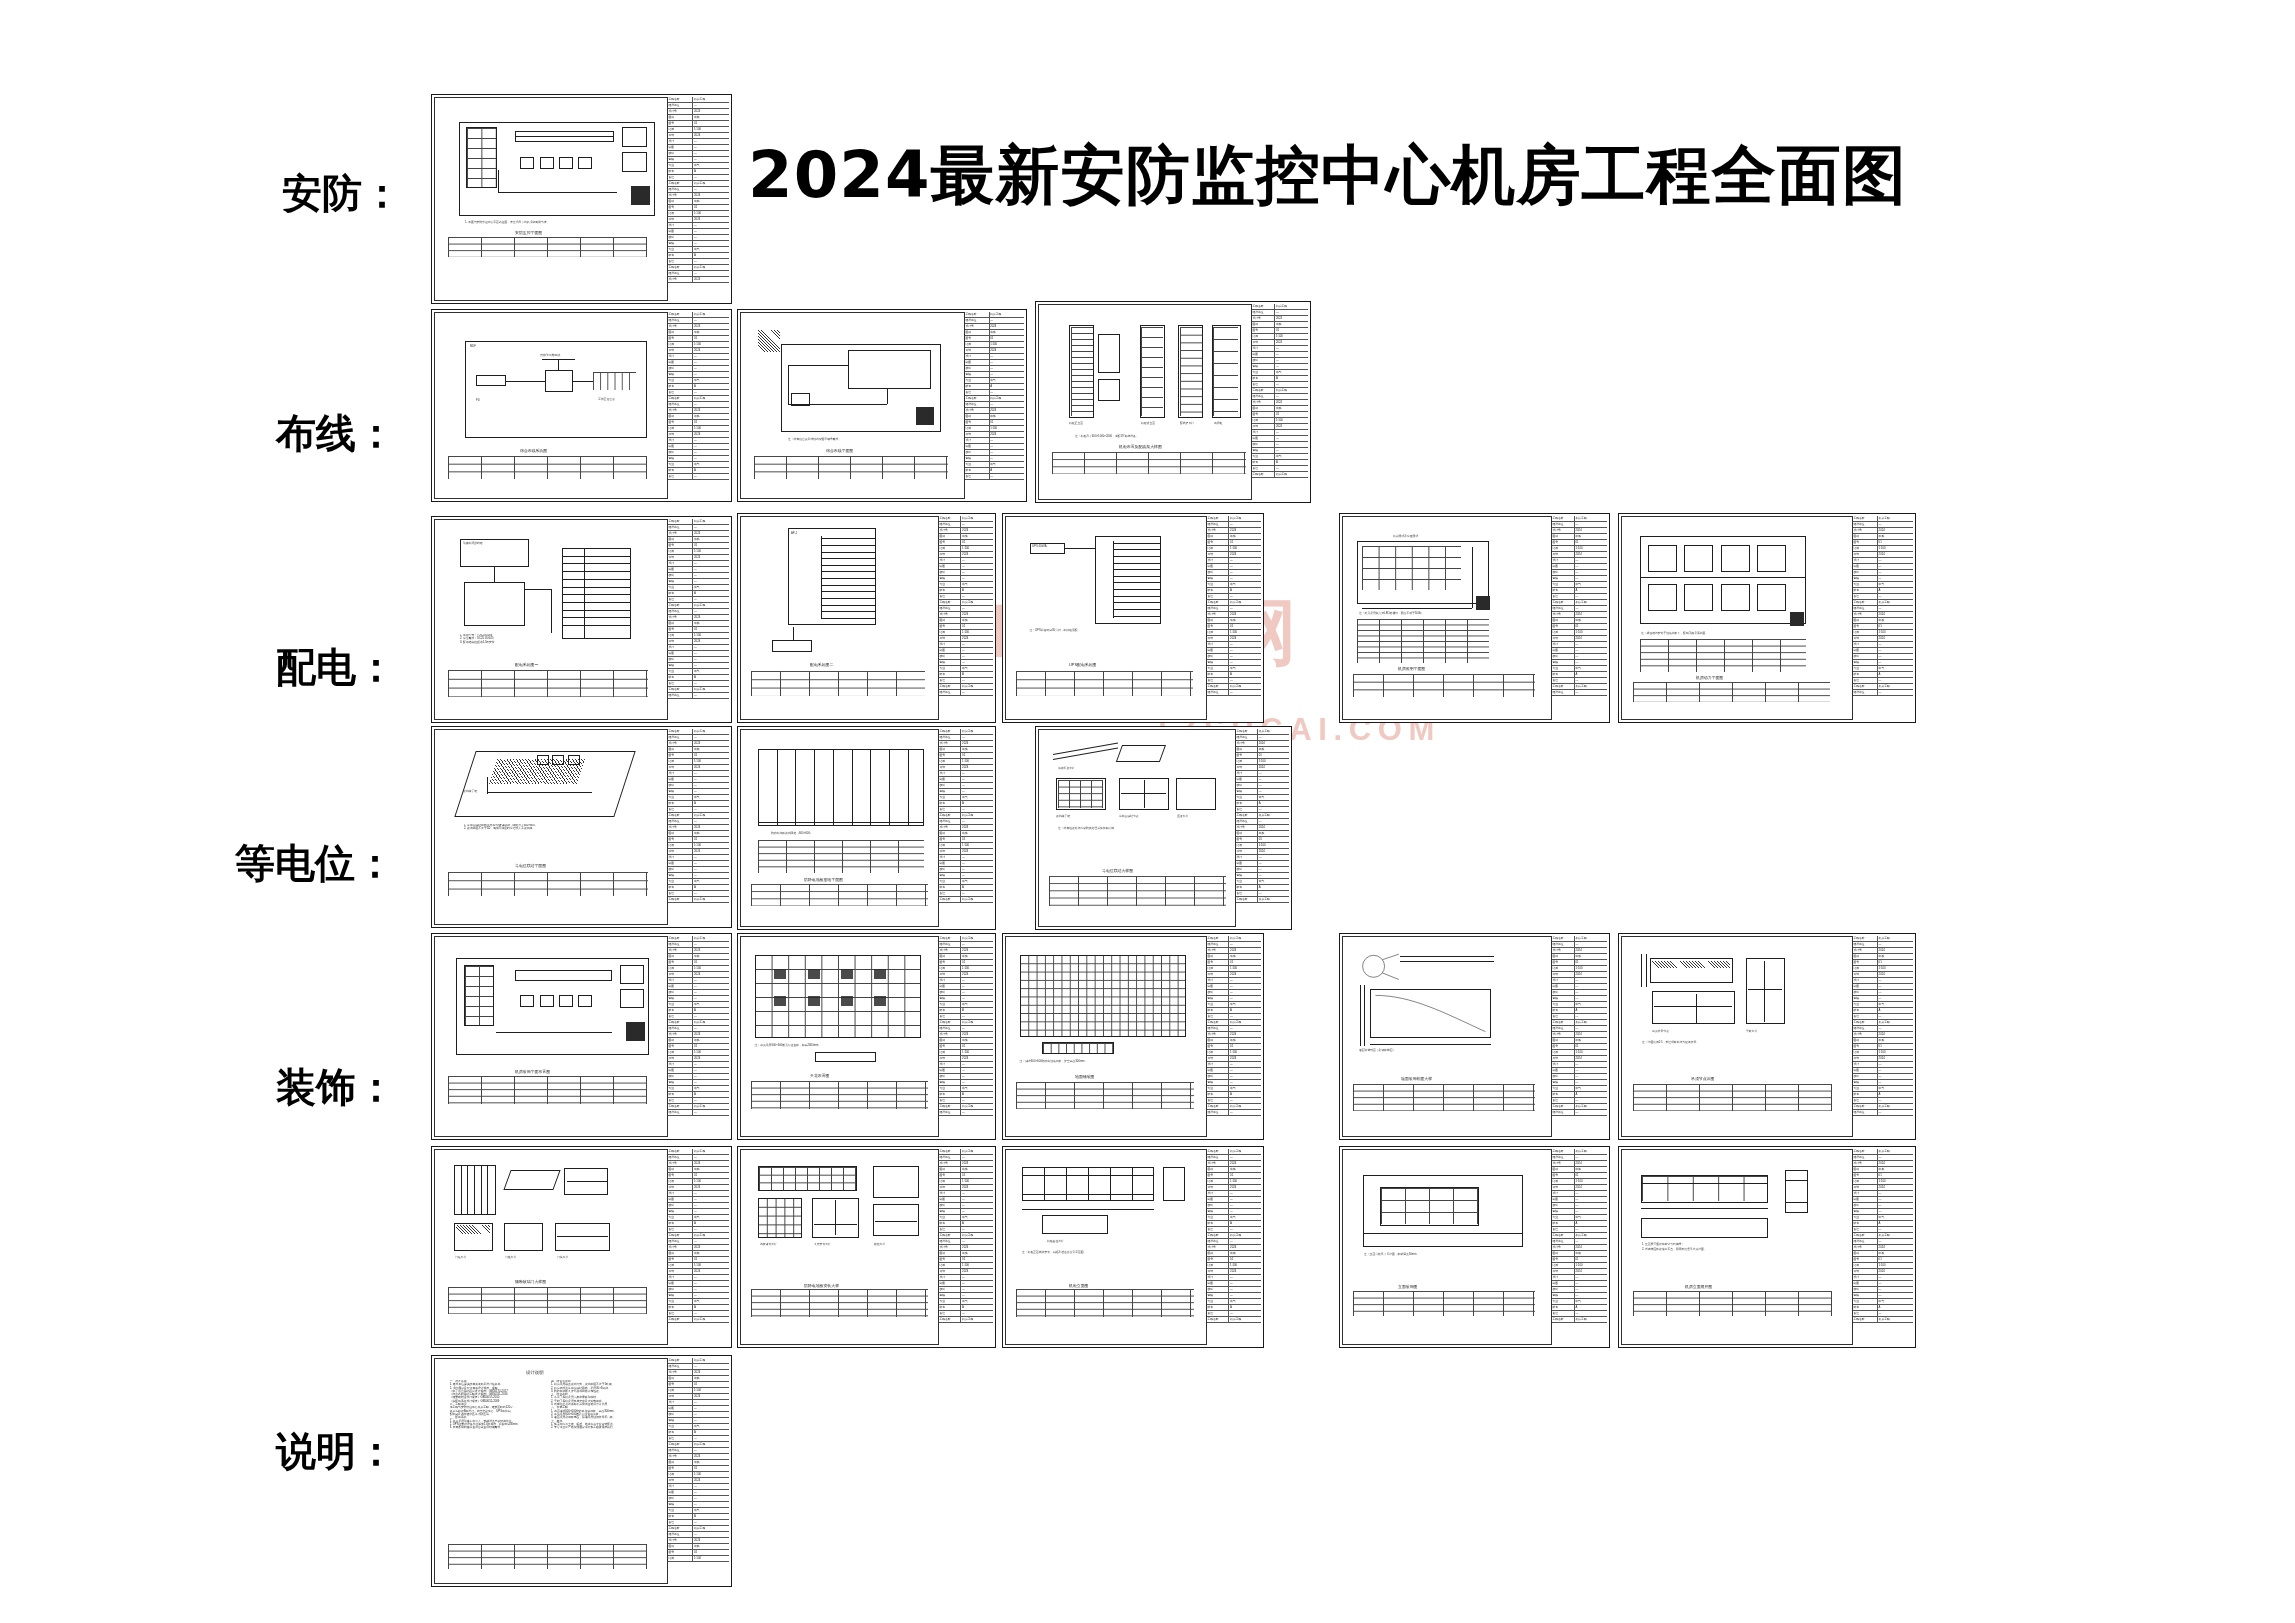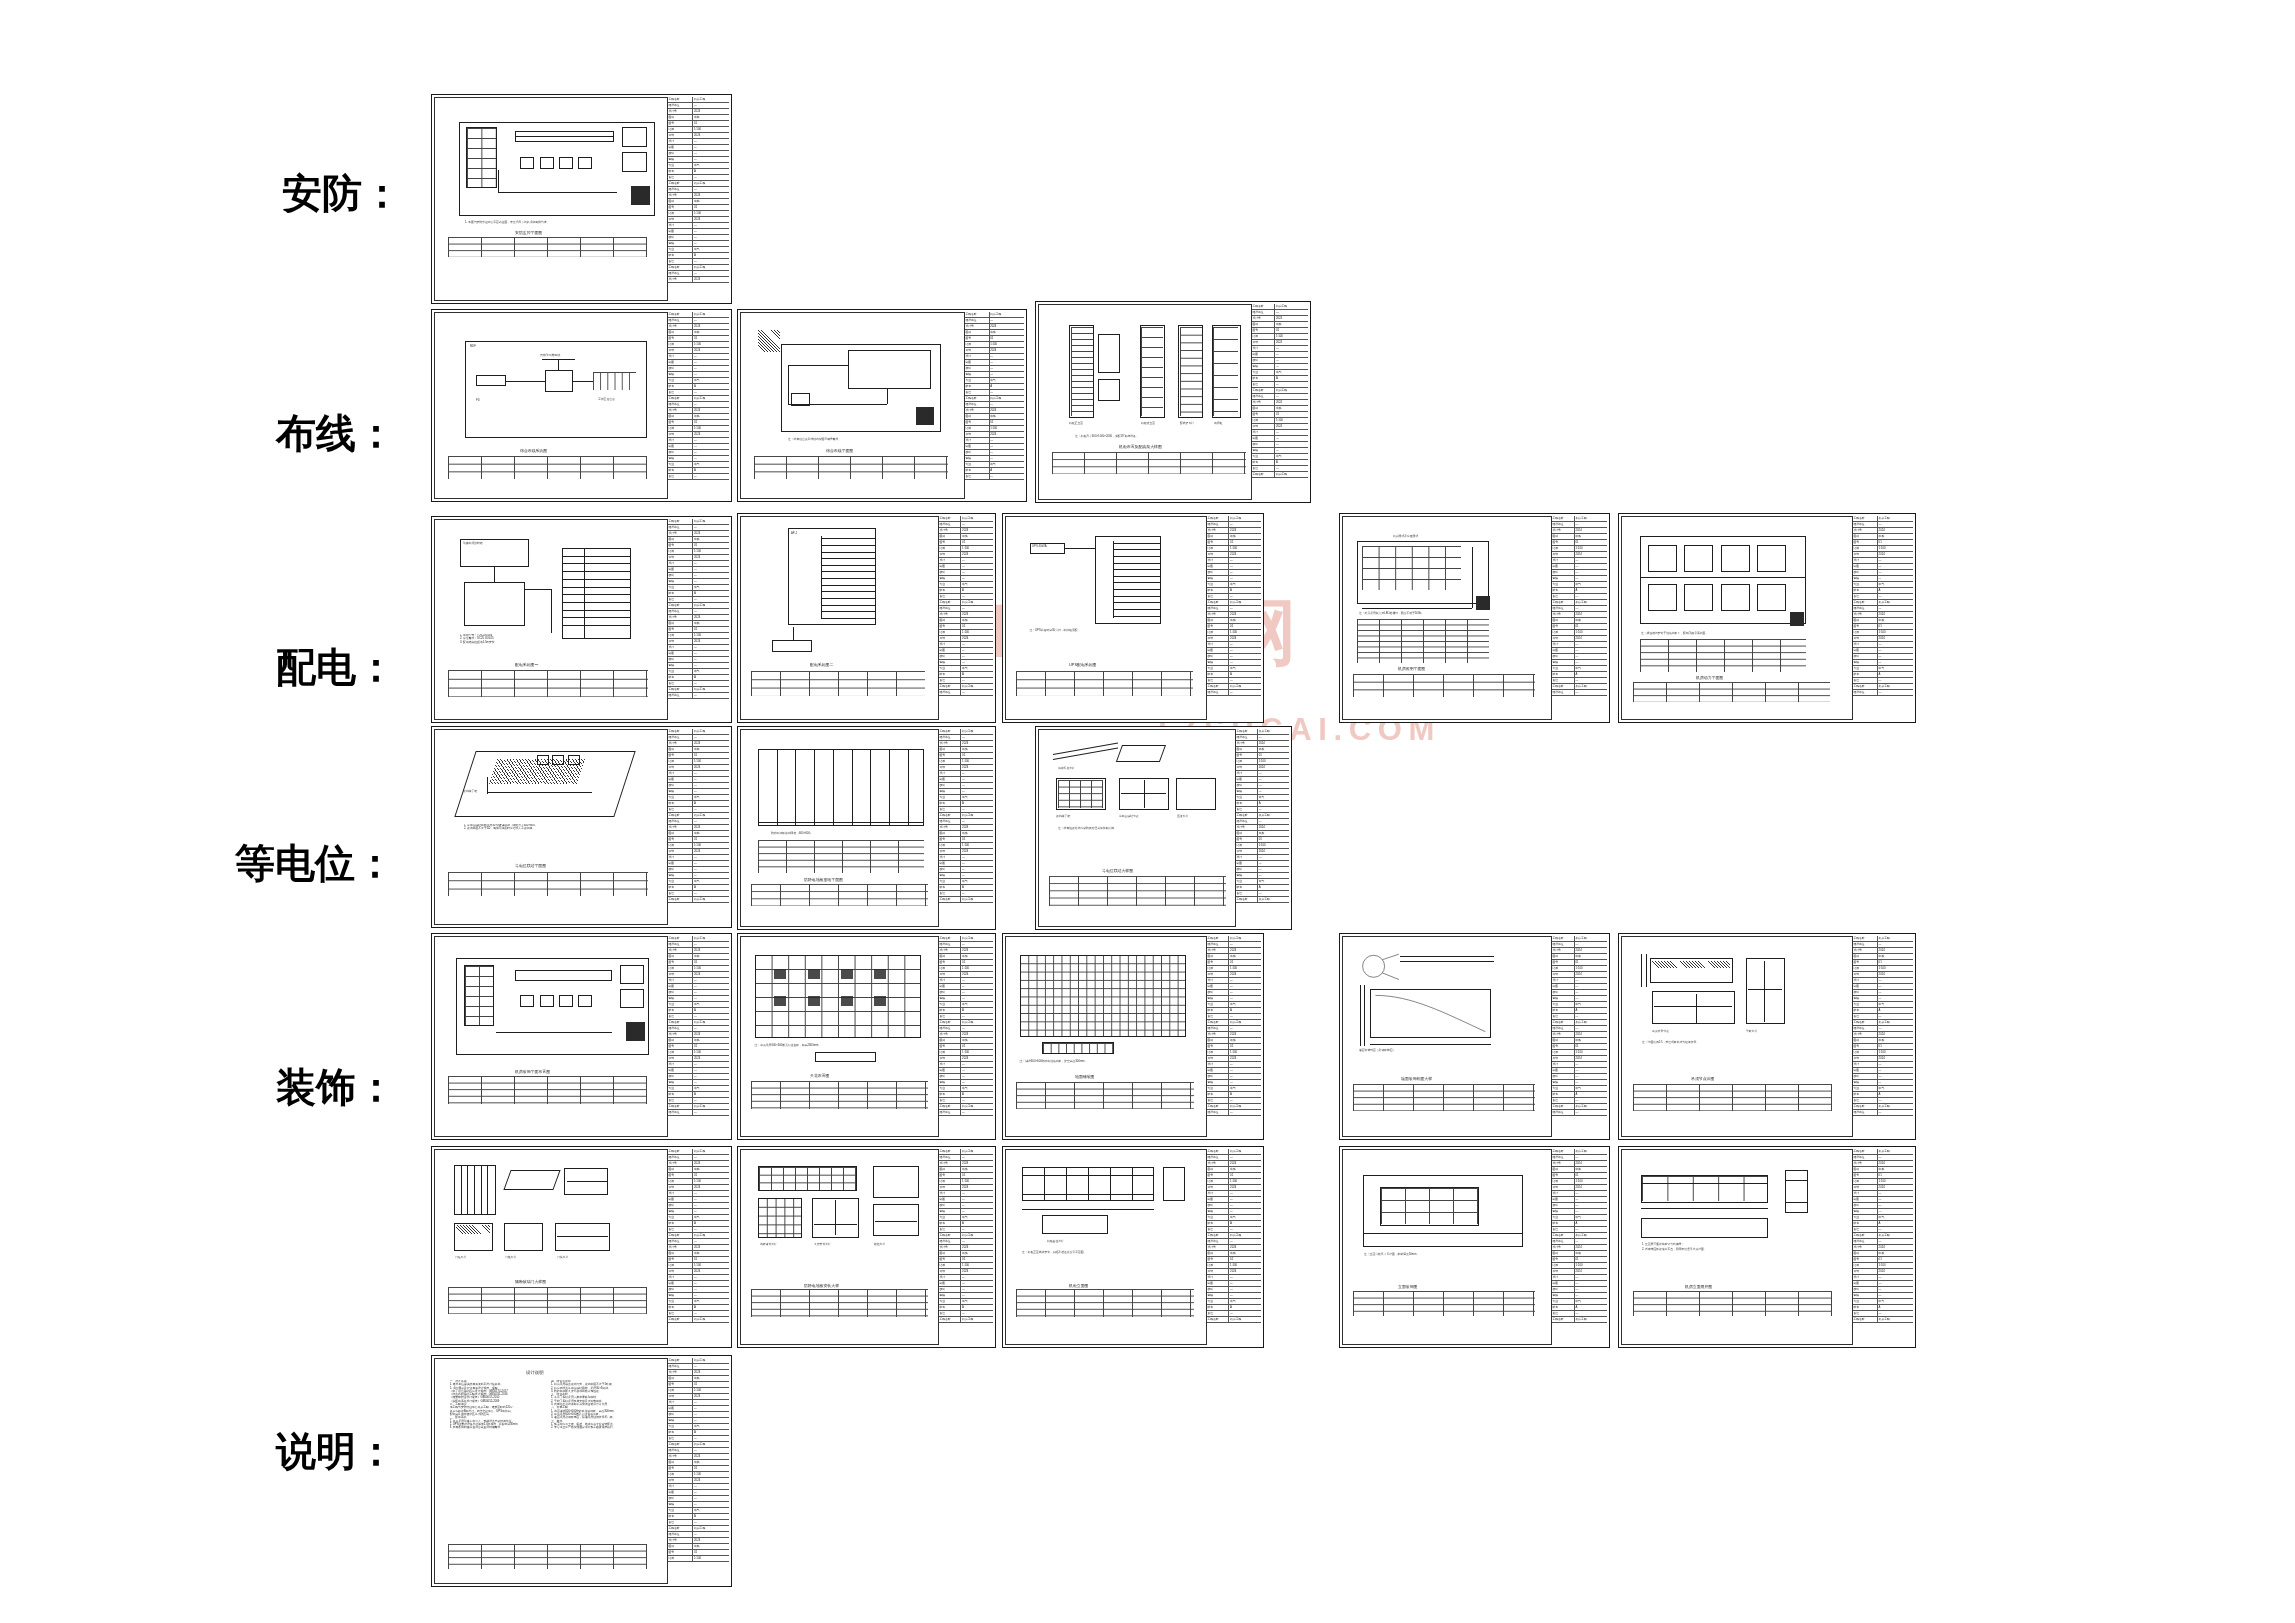--- a/index.html
+++ b/index.html
@@ -128,20 +128,21 @@
     letter-spacing:6.6px;
     white-space:nowrap;
   }
   .wm-logo{position:absolute;left:11px;top:11px;}
 </style>
 </head>
 <body>
 
 <div id="sheet">
 
+  <div class="main-title">2024最新安防监控中心机房工程全面图</div>
 
   <div class="row-label" style="left:282px; top:166px;">安防：</div>
   <div class="row-label" style="left:276px; top:406px;">布线：</div>
   <div class="row-label" style="left:276px; top:640px;">配电：</div>
   <div class="row-label" style="left:235px; top:836px;">等电位：</div>
   <div class="row-label" style="left:276px; top:1060px;">装饰：</div>
   <div class="row-label" style="left:276px; top:1424px;">说明：</div>
 
   <div class="wm">
     <svg class="wm-logo" width="182" height="166" viewBox="0 0 330 300">

